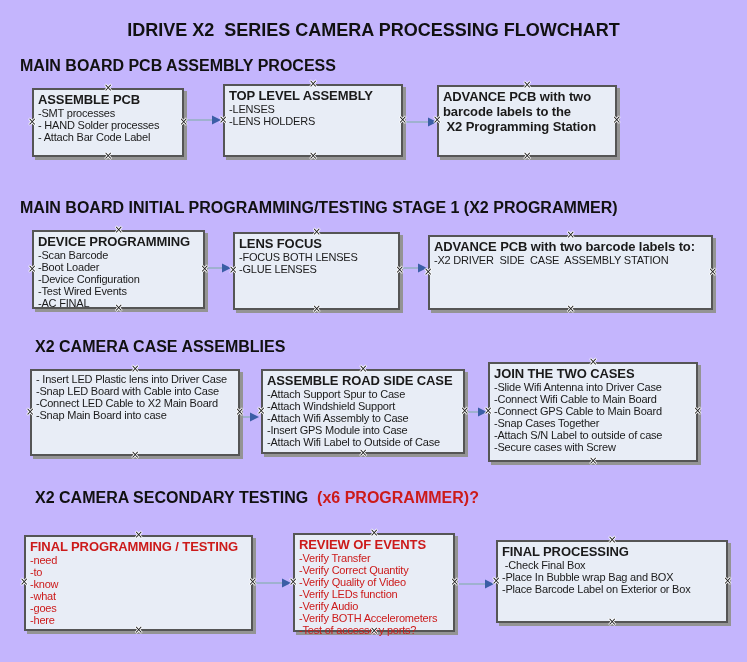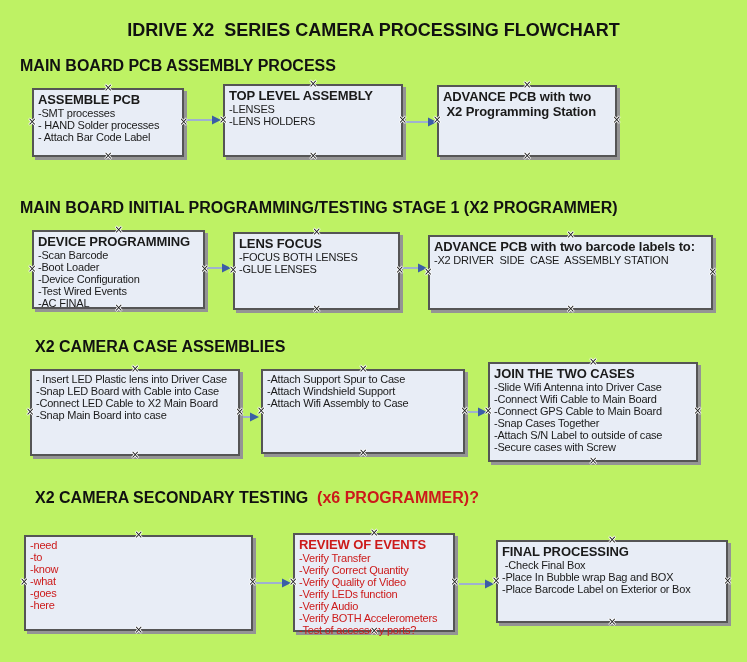--- a/index.html
+++ b/index.html
@@ -1,17 +1,17 @@
 <!DOCTYPE html>
 <html><head>
 <meta charset="utf-8">
 <style>
   html,body{margin:0;padding:0;background:#ffffff;}
   #canvas{
-    position:relative;width:747px;height:662px;background:#bef264;
+    position:relative;width:747px;height:662px;background:#c4b5fd;
     font-family:"Liberation Sans",sans-serif;overflow:hidden;
   }
   .page-title{
     position:absolute;top:20px;left:0;width:747px;text-align:center;
     font-size:18px;font-weight:bold;color:#111;white-space:pre;letter-spacing:0;
   }
   .sec-heading{
     position:absolute;font-size:16px;font-weight:bold;color:#111;white-space:pre;
   }
   .sec-heading .red{color:#cc1a1a;}
@@ -66,20 +66,21 @@
     <div class="line">-LENSES</div>
     <div class="line">-LENS HOLDERS</div>
   <span class="handle h-top">×</span>
       <span class="handle h-bottom">×</span>
       <span class="handle h-left">×</span>
       <span class="handle h-right">×</span>
     </div>
 
   <div class="fbox" style="left:437px;top:85px;width:180px;height:72px">
     <div class="btitle">ADVANCE PCB with two</div>
+    <div class="btitle">barcode labels to the</div>
     <div class="btitle"> X2 Programming Station</div>
   <span class="handle h-top">×</span>
       <span class="handle h-bottom">×</span>
       <span class="handle h-left">×</span>
       <span class="handle h-right">×</span>
     </div>
 
   <div class="fbox" style="left:32px;top:230px;width:173px;height:79px">
     <div class="btitle">DEVICE PROGRAMMING</div>
     <div class="line">-Scan Barcode</div>
@@ -117,23 +118,26 @@
     <div class="line">-Snap LED Board with Cable into Case</div>
     <div class="line">-Connect LED Cable to X2 Main Board</div>
     <div class="line">-Snap Main Board into case</div>
   <span class="handle h-top">×</span>
       <span class="handle h-bottom">×</span>
       <span class="handle h-left">×</span>
       <span class="handle h-right">×</span>
     </div>
 
   <div class="fbox" style="left:261px;top:369px;width:204px;height:85px">
+    <div class="btitle">ASSEMBLE ROAD SIDE CASE</div>
     <div class="line">-Attach Support Spur to Case</div>
     <div class="line">-Attach Windshield Support</div>
     <div class="line">-Attach Wifi Assembly to Case</div>
+    <div class="line">-Insert GPS Module into Case</div>
+    <div class="line">-Attach Wifi Label to Outside of Case</div>
   <span class="handle h-top">×</span>
       <span class="handle h-bottom">×</span>
       <span class="handle h-left">×</span>
       <span class="handle h-right">×</span>
     </div>
 
   <div class="fbox" style="left:488px;top:362px;width:210px;height:100px">
     <div class="btitle">JOIN THE TWO CASES</div>
     <div class="line">-Slide Wifi Antenna into Driver Case</div>
     <div class="line">-Connect Wifi Cable to Main Board</div>
@@ -141,20 +145,21 @@
     <div class="line">-Snap Cases Together</div>
     <div class="line">-Attach S/N Label to outside of case</div>
     <div class="line">-Secure cases with Screw</div>
   <span class="handle h-top">×</span>
       <span class="handle h-bottom">×</span>
       <span class="handle h-left">×</span>
       <span class="handle h-right">×</span>
     </div>
 
   <div class="fbox red" style="left:24px;top:535px;width:229px;height:96px">
+    <div class="btitle">FINAL PROGRAMMING / TESTING</div>
     <div class="line">-need</div>
     <div class="line">-to</div>
     <div class="line">-know</div>
     <div class="line">-what</div>
     <div class="line">-goes</div>
     <div class="line">-here</div>
   <span class="handle h-top">×</span>
       <span class="handle h-bottom">×</span>
       <span class="handle h-left">×</span>
       <span class="handle h-right">×</span>

